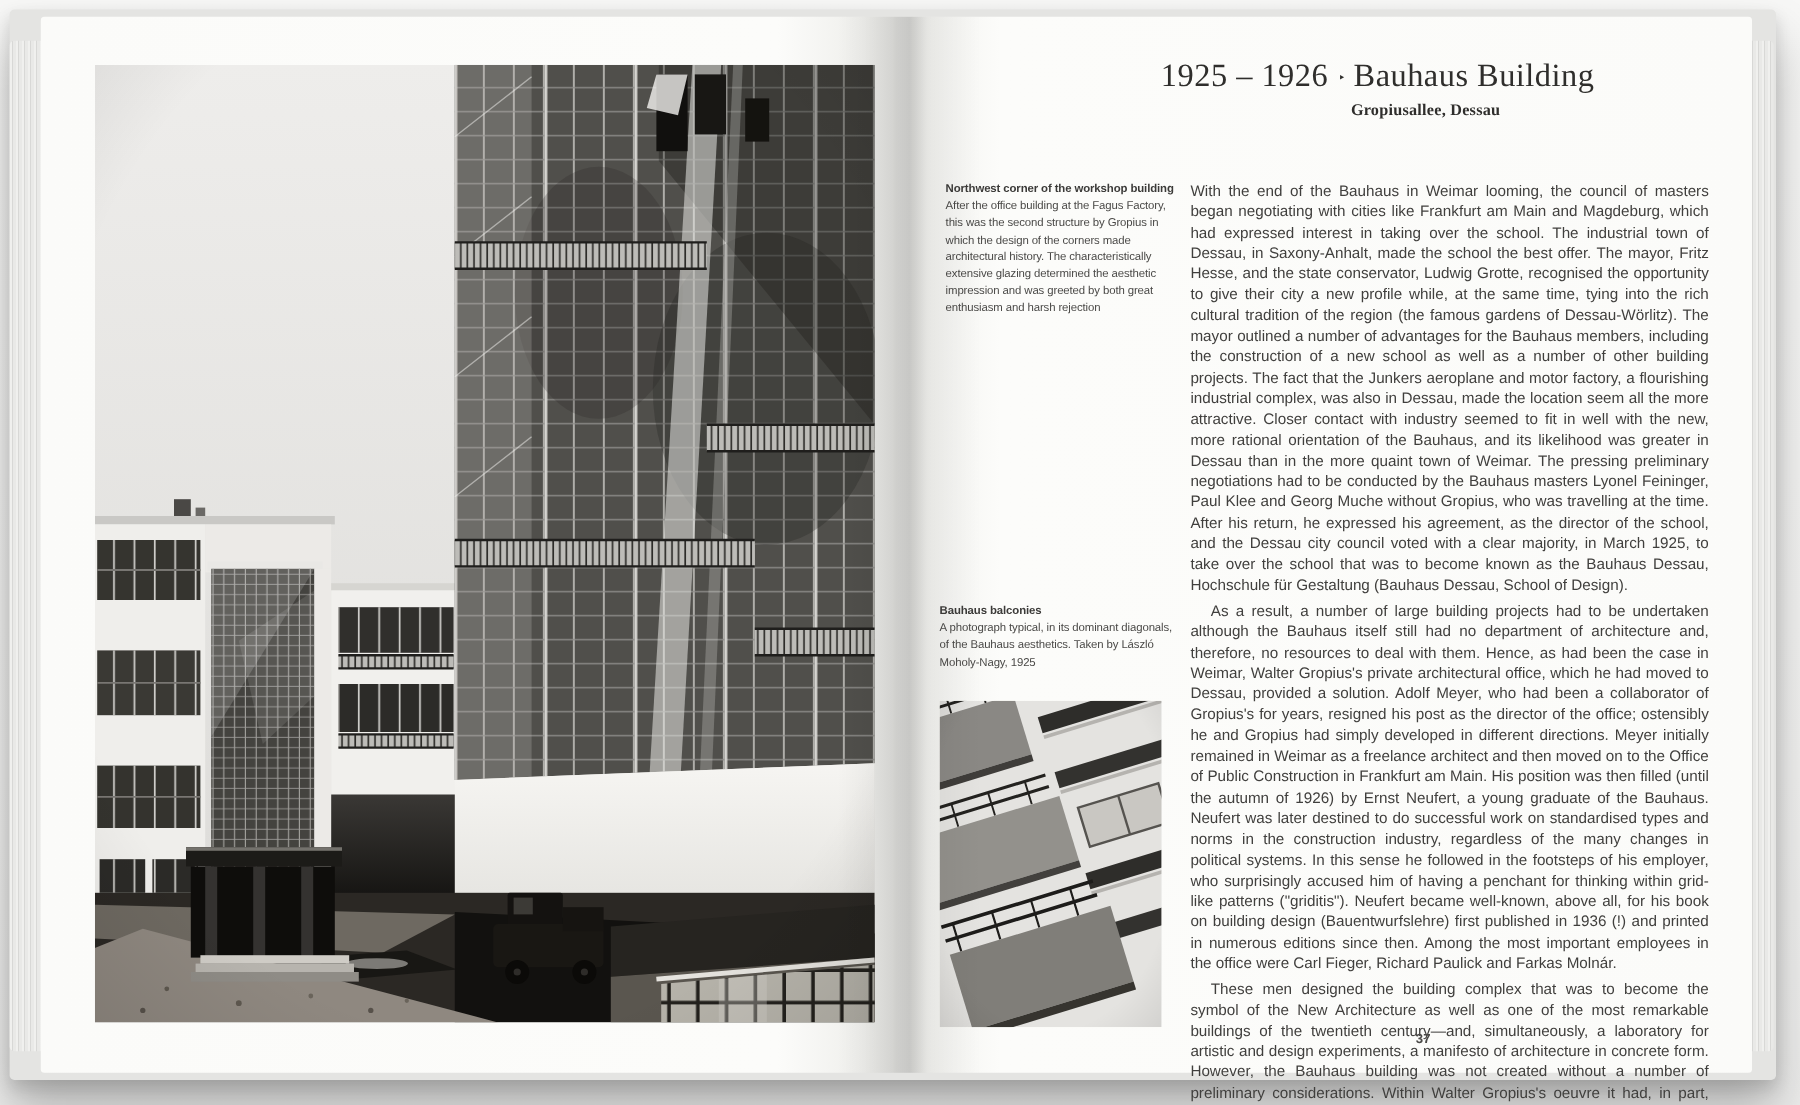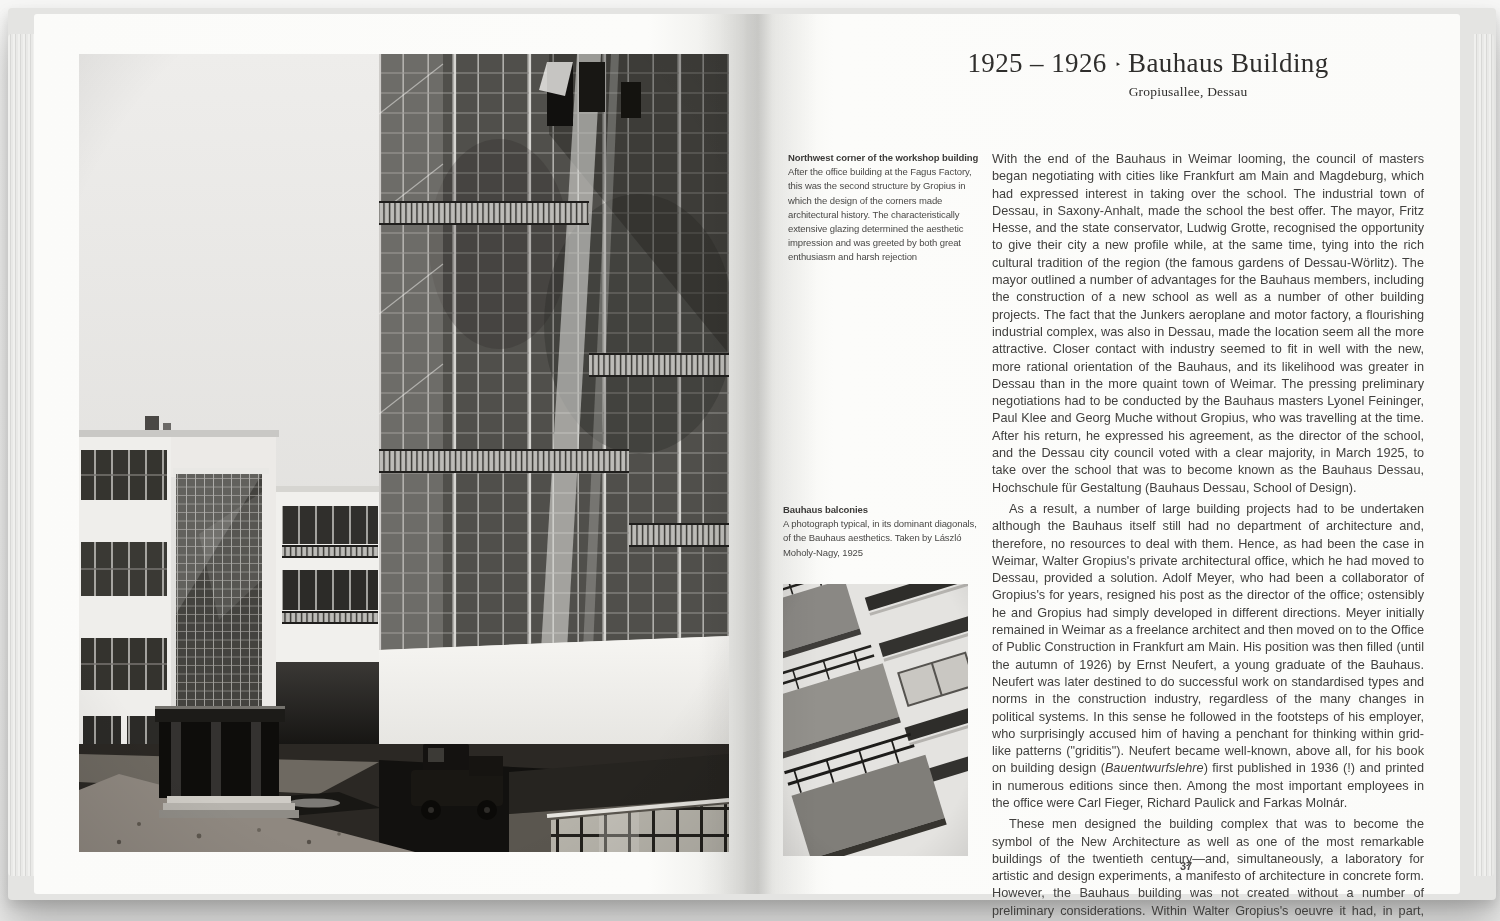--- a/index.html
+++ b/index.html
@@ -1,21 +1,21 @@
 <!DOCTYPE html>
 <html><head>
 <meta charset="utf-8">
 <style>
   html,body{margin:0;padding:0;background:#f4f4f3;}
   .stage{position:relative;width:1500px;height:921px;overflow:hidden;
          background:linear-gradient(180deg,#f7f7f6 0%,#f2f2f1 70%,#ededec 100%);
          font-family:"Liberation Sans",sans-serif;}
   .book{position:absolute;left:8px;top:8px;width:1472px;height:892px;
         background:#e4e4e2;border-radius:4px;
-        box-shadow:0 26px 40px rgba(0,0,0,.25),0 6px 12px rgba(0,0,0,.12);padding-left:16px;}
+        box-shadow:0 26px 40px rgba(0,0,0,.25),0 6px 12px rgba(0,0,0,.12);}
   .fore-edge{position:absolute;top:26px;width:26px;height:842px;
         background:repeating-linear-gradient(90deg,#f0f0ee 0 2px,#d8d8d6 2px 3px,#e9e9e7 3px 5px);}
   .fore-edge.left{left:0;border-radius:4px 0 0 4px;}
   .fore-edge.right{right:2px;width:20px;border-radius:0 4px 4px 0;}
   .page{position:absolute;top:6px;height:880px;}
   .page.left{left:26px;width:714px;
         background:linear-gradient(90deg,#fbfbf9 0%,#fcfcfa 86%,#efefec 96%,#e2e2df 100%);
         border-radius:3px 0 0 3px;}
   .page.right{left:740px;width:712px;
         background:linear-gradient(90deg,#e3e3e0 0%,#f3f3f0 4%,#fcfcfa 12%,#fbfbf9 100%);
@@ -23,33 +23,33 @@
   .gutter{position:absolute;left:690px;top:6px;width:120px;height:880px;pointer-events:none;
         background:linear-gradient(90deg,rgba(0,0,0,0) 0%,rgba(0,0,0,.07) 38%,rgba(0,0,0,.14) 50%,rgba(0,0,0,.05) 62%,rgba(0,0,0,0) 100%);}
   .photo-large{position:absolute;left:45px;top:40px;width:650px;height:798px;overflow:hidden;}
   .photo-large svg{display:block;width:100%;height:100%;}
 
   
   .title-row{position:absolute;left:160px;top:34px;width:480px;text-align:center;
         font-family:"Liberation Serif",serif;color:#2f2e2c;font-size:27px;letter-spacing:.4px;white-space:nowrap;}
   .title-row .arrow{font-size:13px;vertical-align:3px;padding:0 7px 0 9px;color:#2f2e2c;}
   .subtitle{position:absolute;left:240px;top:70px;width:400px;text-align:center;
-        font-family:"Liberation Serif",serif;font-weight:400;font-size:13.5px;color:#2f2e2c;letter-spacing:.2px;}
+        font-family:"Liberation Serif",serif;font-weight:700;font-size:13.5px;color:#2f2e2c;letter-spacing:.2px;}
   .caption{position:absolute;width:200px;font-size:9.5px;line-height:14.2px;
         letter-spacing:-.1px;color:#4a4947;}
   .caption .cap-head{font-weight:700;color:#3c3b39;}
   .caption.one{left:40px;top:137px;}
   .caption.two{left:35px;top:489px;}
   .photo-small{position:absolute;left:35px;top:570px;width:185px;height:272px;overflow:hidden;}
   .photo-small svg{display:block;width:100%;height:100%;}
   .bodycol{position:absolute;left:240px;top:133px;width:440px;
         font-size:12.7px;line-height:17.3px;text-align:justify;color:#403f3d;}
   .bodycol p{margin:4px;}
   .bodycol p.indent{text-indent:17px;}
-  .bodycol .ital{font-style:italic;}
+  .bodycol .ital{}
   .pagenum{position:absolute;left:398px;top:846px;width:80px;text-align:center;
         font-size:11px;color:#4a4947;font-weight:bold;}
 </style>
 </head>
 <body>
 
 <div class="stage">
   <div class="book">
     <div class="fore-edge left"></div>
     <div class="fore-edge right"></div>

